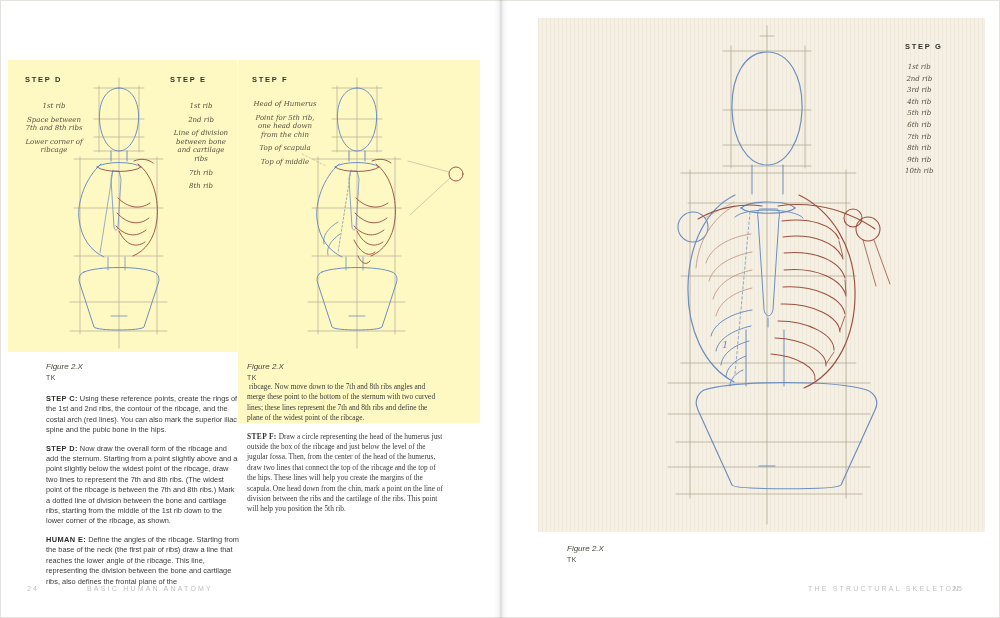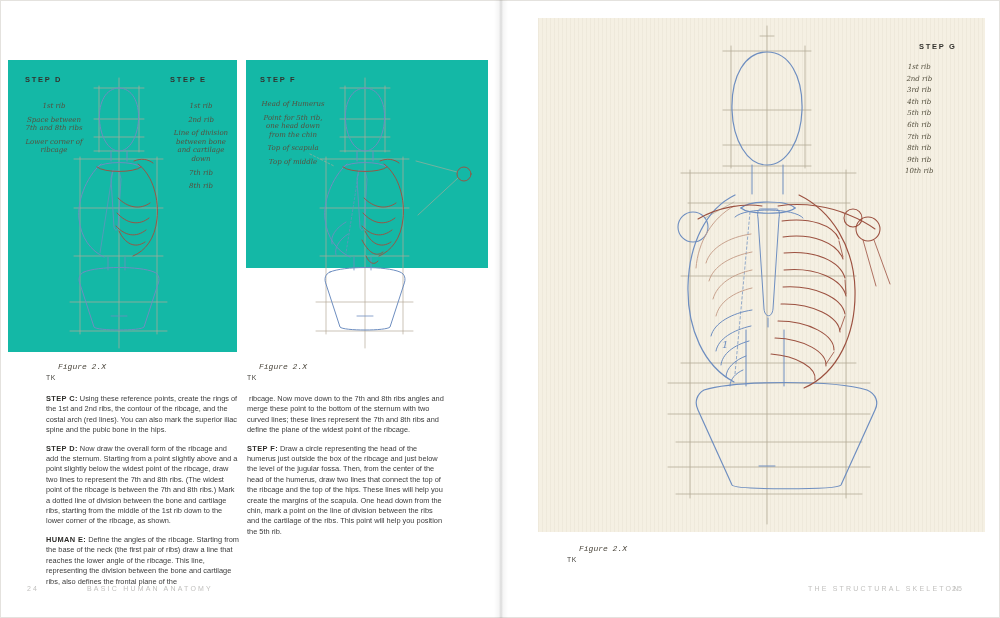--- a/index.html
+++ b/index.html
@@ -1,42 +1,42 @@
 <!DOCTYPE html>
 <html><head>
 <meta charset="utf-8">
 <style>
   html,body{margin:0;padding:0;background:#ffffff;}
   .spread{
     position:relative;width:1000px;height:618px;background:#ffffff;
     font-family:"Liberation Sans",sans-serif;overflow:hidden;
     box-shadow:inset 0 0 0 1px #e4e2de;
   }
-  .panel{position:absolute;background:#14b8a6;}
+  .panel{position:absolute;background:#fef9c3;}
   #panel-g{
     background-color:#f5f0e3;
     background-image:repeating-linear-gradient(90deg, rgba(120,108,76,0.05) 0px, rgba(120,108,76,0.05) 1px, rgba(0,0,0,0) 1px, rgba(0,0,0,0) 4px);
   }
   .panel svg{position:absolute;left:0;top:0;}
   .step-title{
     position:absolute;font-size:7.5px;font-weight:bold;letter-spacing:1.7px;
     color:#33322e;white-space:nowrap;
   }
   .fig-labels{position:absolute;text-align:center;}
   .fig-label{
     font-family:"DejaVu Serif",serif;font-style:italic;font-size:7px;
     line-height:8.6px;color:#55503f;margin-bottom:5px;
   }
   .rib-label{
     font-family:"DejaVu Serif",serif;font-style:italic;font-size:7px;
     line-height:7px;color:#55503f;margin-bottom:4.6px;white-space:nowrap;
   }
   .caption{position:absolute;}
   .caption .fig-num{
-    font-family:Liberation Mono, monospace;font-style:italic;font-size:8px;color:#4c473d;margin-left:12px;
+    font-family:Liberation Sans, sans-serif;font-style:italic;font-size:8px;color:#4c473d;
   }
   .caption .fig-credit{
     font-size:6.8px;color:#45433e;letter-spacing:0.6px;margin-top:3px;
   }
   .body-col{position:absolute;font-size:7.4px;line-height:10.4px;color:#3b3b3b;}
   .body-col p{margin:0 0 8px 0;}
   .step-label{font-weight:bold;color:#2e2d2a;letter-spacing:0.4px;margin-right:2px;}
   .footer-item{
     position:absolute;font-size:7px;letter-spacing:2.2px;color:#c2c1bf;white-space:nowrap;
   }
@@ -84,27 +84,27 @@
       <div class="step-title" style="left:17px;top:15px;">STEP D</div>
       <div class="step-title" style="left:162px;top:15px;">STEP E</div>
       <div class="fig-labels" style="left:17px;top:42px;width:58px;">
         <div class="fig-label">1st rib</div>
         <div class="fig-label">Space between 7th and 8th ribs</div>
         <div class="fig-label">Lower corner of ribcage</div>
       </div>
       <div class="fig-labels" style="left:162px;top:42px;width:62px;">
         <div class="fig-label">1st rib</div>
         <div class="fig-label">2nd rib</div>
-        <div class="fig-label">Line of division between bone and cartilage down</div>
+        <div class="fig-label">Line of division between bone and cartilage ribs</div>
         <div class="fig-label">7th rib</div>
         <div class="fig-label">8th rib</div>
       </div>
     </section>
 
-    <section class="panel" id="panel-f" style="left:246px;top:60px;width:242px;height:208px;">
+    <section class="panel" id="panel-f" style="left:238px;top:60px;width:242px;height:363px;">
       <svg width="242" height="292" viewBox="0 0 242 292">
         <g fill="none" stroke="#b4ab98" stroke-width="0.7" stroke-linecap="round">
           <path d="M119,18 V288"></path>
           <path d="M99,26 V92 M139,26 V92 M94,28 H144 M94,59 H144 M94,77 H144 M94,91 H144"></path>
           <path d="M80,97 V274 M157,97 V274 M74,99 H163 M74,148 H163 M74,196 H163"></path>
           <path d="M70,242 H167 M70,271 H167"></path>
           <path d="M211,112 L170,101 M212,118 L172,155" stroke-width="0.6"></path>
           <path d="M64,94 L88,106" stroke-dasharray="2 2" stroke-width="0.6"></path>
         </g>
         <g fill="none" stroke="#6e8ec0" stroke-width="1" stroke-linecap="round">
@@ -149,21 +149,21 @@
     <div class="caption" style="left:247px;top:362px;">
       <div class="fig-num">Figure 2.X</div>
       <div class="fig-credit">TK</div>
     </div>
 
     <div class="body-col" style="left:46px;top:394px;width:193px;">
       <p><strong class="step-label">STEP C:</strong><span>Using these reference points, create the rings of the 1st and 2nd ribs, the contour of the ribcage, and the costal arch (red lines). You can also mark the superior iliac spine and the pubic bone in the hips.</span></p>
       <p><strong class="step-label">STEP D:</strong><span>Now draw the overall form of the ribcage and add the sternum. Starting from a point slightly above and a point slightly below the widest point of the ribcage, draw two lines to represent the 7th and 8th ribs. (The widest point of the ribcage is between the 7th and 8th ribs.) Mark a dotted line of division between the bone and cartilage ribs, starting from the middle of the 1st rib down to the lower corner of the ribcage, as shown.</span></p>
       <p><strong class="step-label">HUMAN E:</strong><span>Define the angles of the ribcage. Starting from the base of the neck (the first pair of ribs) draw a line that reaches the lower angle of the ribcage. This line, representing the division between the bone and cartilage ribs, also defines the frontal plane of the</span></p>
     </div>
-    <div class="body-col" style="left:247px;top:394px;width:197px;">
+    <div class="body-col" style="left:247px;top:382px;width:197px;font-family:Liberation Serif, serif;">
       <p><strong class="step-label"></strong><span>ribcage. Now move down to the 7th and 8th ribs angles and merge these point to the bottom of the sternum with two curved lines; these lines represent the 7th and 8th ribs and define the plane of the widest point of the ribcage.</span></p>
       <p><strong class="step-label">STEP F:</strong><span>Draw a circle representing the head of the humerus just outside the box of the ribcage and just below the level of the jugular fossa. Then, from the center of the head of the humerus, draw two lines that connect the top of the ribcage and the top of the hips. These lines will help you create the margins of the scapula. One head down from the chin, mark a point on the line of division between the ribs and the cartilage of the ribs. This point will help you position the 5th rib.</span></p>
     </div>
 
     <div class="footer-item" style="left:27px;top:585px;">24</div>
     <div class="footer-item" style="left:87px;top:585px;">BASIC HUMAN ANATOMY</div>
   </div>
 
   <div class="gutter"></div>
 
@@ -222,21 +222,21 @@
           <path d="M246,252 C278,249 304,261 308,278"></path>
           <path d="M245,269 C277,267 304,280 307,296"></path>
           <path d="M243,286 C275,285 301,299 302,314"></path>
           <path d="M240,303 C271,303 296,317 296,332"></path>
           <path d="M237,320 C266,321 289,334 288,348"></path>
           <path d="M233,336 C259,338 279,350 277,362"></path>
           <path d="M301,223 L305,239 M307,262 L308,276 M307,298 L302,312 M296,334 L288,346" stroke-width="0.85"></path>
         </g>
         <text x="184" y="330" font-family="DejaVu Serif, serif" font-style="italic" font-size="10" fill="#6e8ec0">1</text>
       </svg>
-      <div class="step-title" style="left:381px;top:24px;">STEP G</div>
+      <div class="step-title" style="left:367px;top:24px;">STEP G</div>
       <div class="fig-labels" style="left:367px;top:46px;">
         <div class="rib-label">1st rib</div>
         <div class="rib-label">2nd rib</div>
         <div class="rib-label">3rd rib</div>
         <div class="rib-label">4th rib</div>
         <div class="rib-label">5th rib</div>
         <div class="rib-label">6th rib</div>
         <div class="rib-label">7th rib</div>
         <div class="rib-label">8th rib</div>
         <div class="rib-label">9th rib</div>

